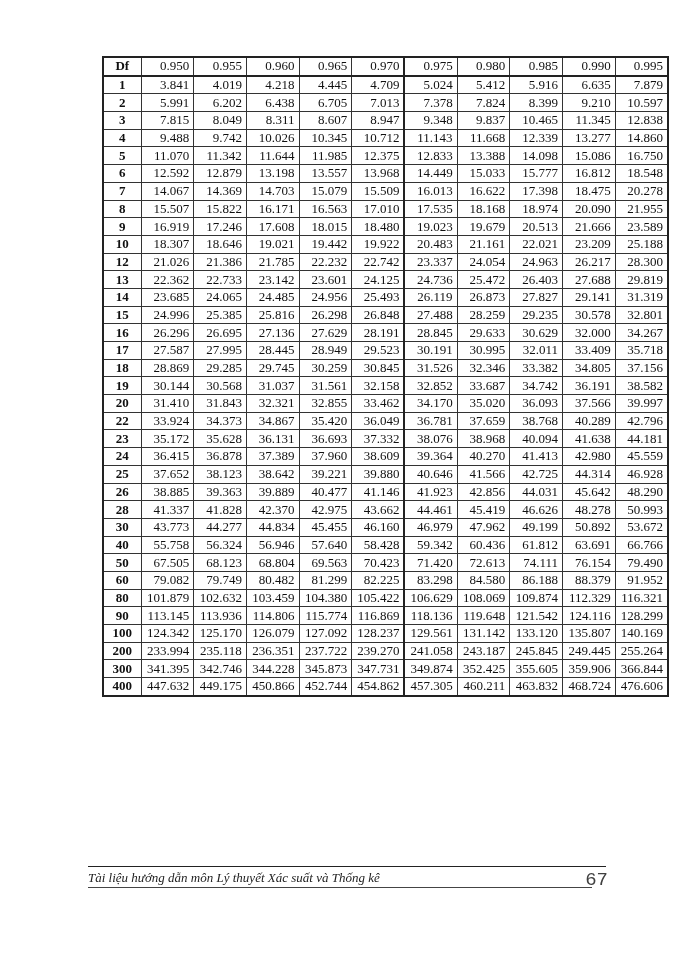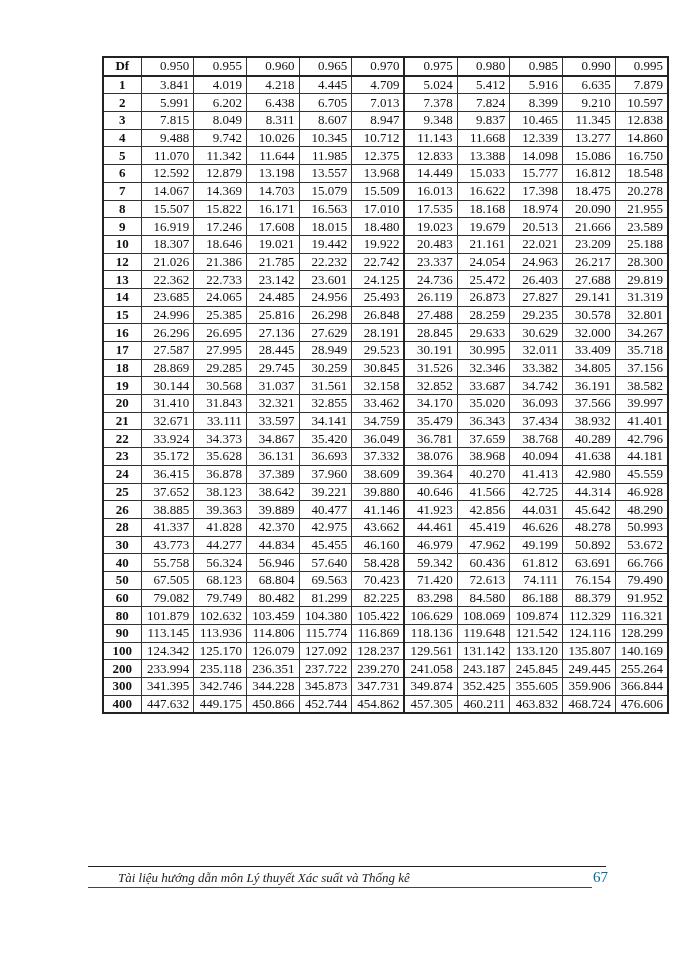--- a/index.html
+++ b/index.html
@@ -11,24 +11,24 @@
   col.df { width:38px; }
   th, td { border:1px solid #333; height:16.7px; padding:0 4px 0 2px;
            font-size:13px; line-height:16px; white-space:nowrap; overflow:hidden; }
   th { font-weight:normal; text-align:right; font-size:13px; }
   th.df-h, td.df { text-align:center; font-weight:bold; padding:0; }
   td { text-align:right; }
   tr.header th { border-bottom:2px solid #222; }
   td.sep, th.sep { border-right:2px solid #222; }
   .footer { position:absolute; left:88px; top:866px; width:518px; }
   .footer-rule-top { position:absolute; left:0; top:0; width:518px; border-top:1.5px solid #222; }
-  .footer-text { position:absolute; left:0; top:4px; font-style:italic; font-size:13px; color:#222;margin-left:30px; }
+  .footer-text { position:absolute; left:0; top:4px; font-style:italic; font-size:13px; color:#222; }
   .footer-rule-bottom { position:absolute; left:0; top:21px; width:504px; border-top:1px solid #444; }
-  .page-number { position:absolute; right:-2px; top:3px; font-family:Liberation Serif, serif;
-                 font-size:15px; color:#0369a1; }
+  .page-number { position:absolute; right:-2px; top:3px; font-family:Liberation Mono, monospace;
+                 font-size:19px; color:#404040; }
 </style>
 </head>
 <body>
 
 <div class="table-wrap">
   <table>
     <colgroup id="cols">
         <col class="df">
         <col>
         <col>
@@ -298,33 +298,20 @@
           <td>32.321</td>
           <td>32.855</td>
           <td class="sep">33.462</td>
           <td>34.170</td>
           <td>35.020</td>
           <td>36.093</td>
           <td>37.566</td>
           <td>39.997</td>
         </tr>
         <tr>
-          <td class="df">21</td>
-          <td>32.671</td>
-          <td>33.111</td>
-          <td>33.597</td>
-          <td>34.141</td>
-          <td class="sep">34.759</td>
-          <td>35.479</td>
-          <td>36.343</td>
-          <td>37.434</td>
-          <td>38.932</td>
-          <td>41.401</td>
-        </tr>
-        <tr>
           <td class="df">22</td>
           <td>33.924</td>
           <td>34.373</td>
           <td>34.867</td>
           <td>35.420</td>
           <td class="sep">36.049</td>
           <td>36.781</td>
           <td>37.659</td>
           <td>38.768</td>
           <td>40.289</td>

